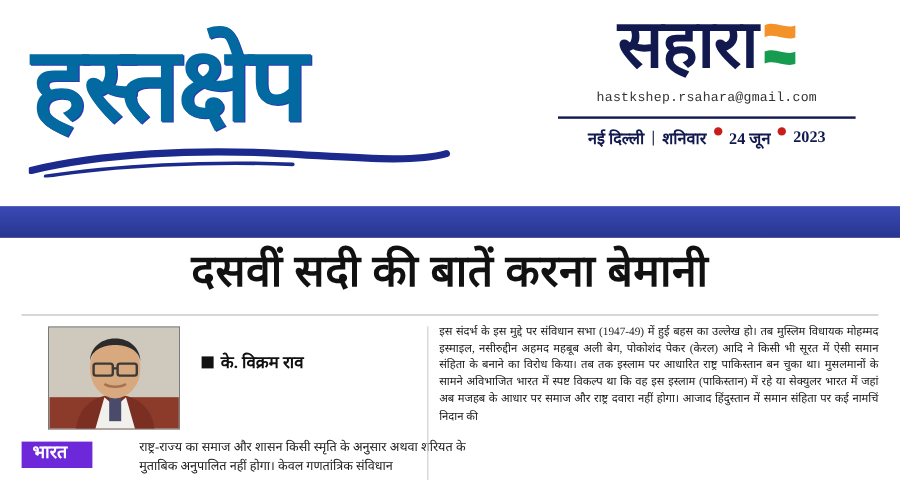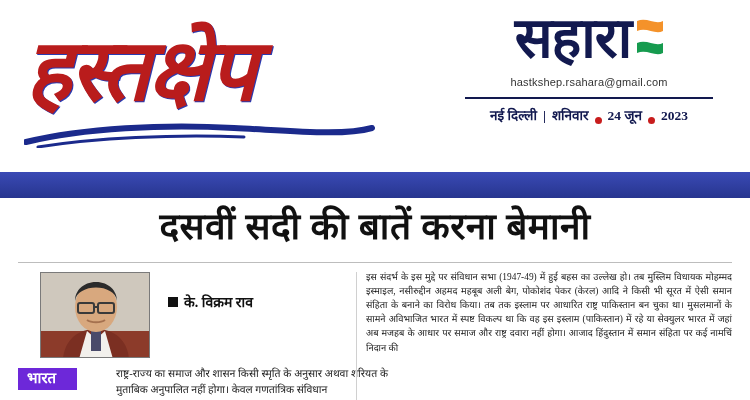--- a/index.html
+++ b/index.html
@@ -31,22 +31,21 @@
     left: 20px; top: 10px;
     width: 400px; height: 165px;
   }
   .logo-word {
     position: absolute;
     left: 6px; top: 18px;
     font-family: "Liberation Serif", serif;
     font-size: 86px;
     line-height: 1;
     font-weight: 700;
-    font-style: italic;
-    color: #b91c1c;
+    color: #0369a1;
     letter-spacing: -2px;
     text-shadow: 1px 1px 0 #2a3ab0;
     white-space: nowrap;
   }
   .logo-swash {
     position: absolute;
     left: 4px; top: 112px;
     width: 352px; height: 26px;
   }
   .logo-swash svg { display: block; }
@@ -82,35 +81,35 @@
     line-height: 1;
     letter-spacing: -1px;
   }
   .np-flag {
     display: inline-block;
     width: 26px; height: 46px;
     position: relative;
     top: 2px;
   }
   .np-email {
-    font-family: Liberation Sans, sans-serif;
+    font-family: Liberation Mono, monospace;
     font-size: 11px;
     color: #333333;
     margin-top: 10px;
     letter-spacing: 0.2px;
   }
   .np-rule {
     width: 248px; height: 2px;
     background: #12194f;
     margin: 9px auto 0 auto;
   }
   .np-dateline {
     margin-top: 7px;
     display: flex;
-    align-items: flex-end;
+    align-items: flex-start;
     justify-content: center;
     gap: 6px;
     font-family: "Liberation Serif", serif;
     font-size: 13.5px;
     font-weight: 700;
     color: #12194f;
     white-space: nowrap;
   }
   .np-dateline .dot {
     display: inline-block;

